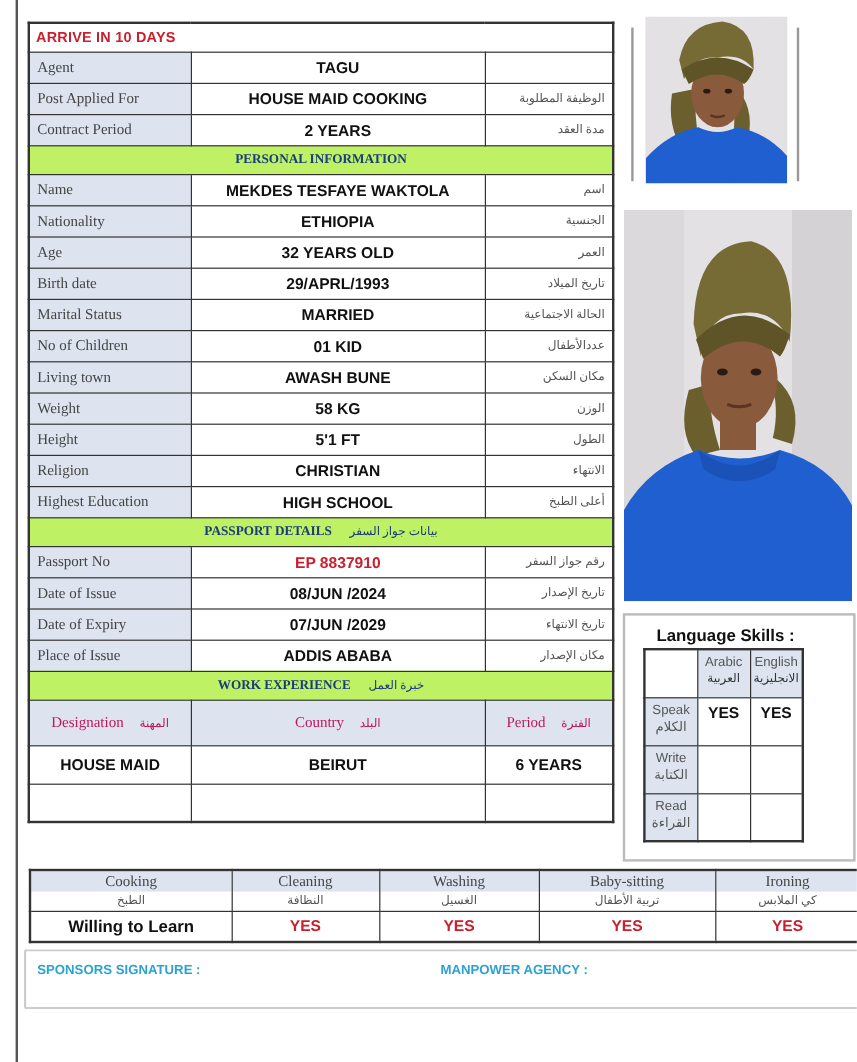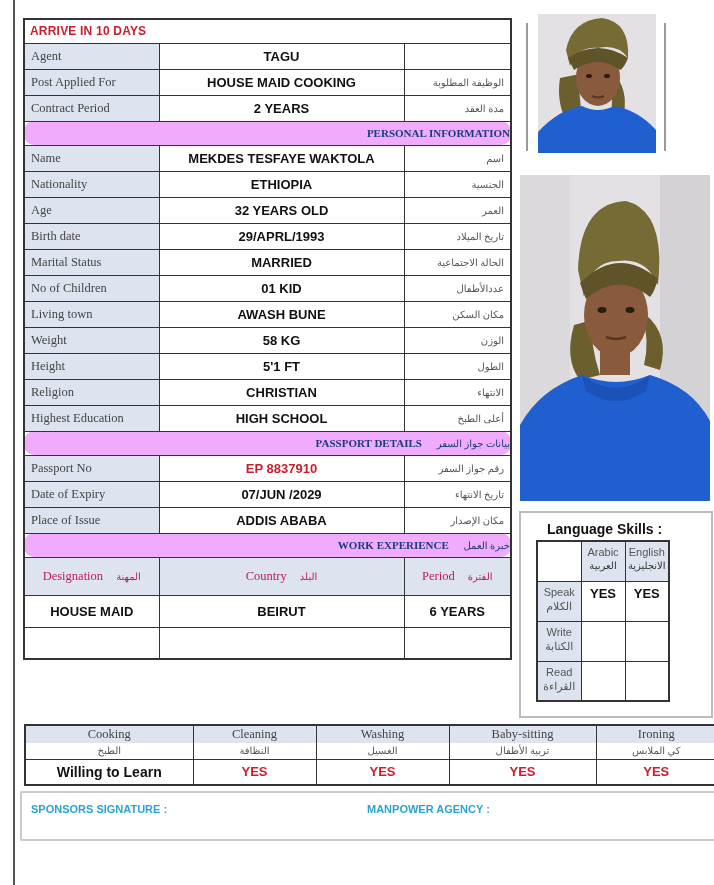--- a/index.html
+++ b/index.html
@@ -13,21 +13,21 @@
   .main-table td { border: 1.5px solid #333; height: 26px; vertical-align: middle; }
   .main-table col.c1 { width: 135px; }
   .main-table col.c2 { width: 245px; }
   .main-table col.c3 { width: 107px; }
   .arrive { color: #c8202e; font-family: "Liberation Sans", sans-serif; font-weight: bold; font-size: 12px; padding-left: 5px; height: 24px !important; letter-spacing: 0.2px; }
   .lbl { background: #dde4f0; font-size: 12.5px; padding-left: 6px; color: #444; }
   .val { text-align: center; font-family: "Liberation Sans", sans-serif; font-weight: bold; font-size: 13px; color: #111; }
   .val.red { color: #c8202e; }
   .val.salary { font-weight: normal; color: #b01e28; font-size: 15px; }
   .ar { text-align: right; font-size: 10px; color: #555; padding-right: 6px; direction: rtl; }
-  .section { background: #f0abfc; text-align: right; font-weight: bold; font-size: 11px; color: #1b3c7a; height: 24px !important; border-radius: 10px; }
+  .section { background: #bef264; text-align: center; font-weight: bold; font-size: 11px; color: #1b3c7a; height: 24px !important; }
   .section .ar-inline { margin-left: 12px; font-weight: normal; font-size: 10px; direction: rtl; display: inline-block; }
   .wk-head td { background: #dde4f0; height: 38px; text-align: center; font-size: 12.5px; color: #be185d; }
   .wk-head .ar-inline { margin-left: 10px; font-size: 10px; direction: rtl; display: inline-block; }
   .wk-row td { height: 32px; text-align: center; font-family: "Liberation Sans", sans-serif; font-weight: bold; font-size: 13px; color: #111; }
 
   
   .photo-small-frame { position: absolute; left: 526px; top: 23px; width: 140px; height: 128px; border: 2px solid #999; border-top: none; border-bottom: none; }
   .photo { position: absolute; overflow: hidden; background: linear-gradient(90deg, #d6d3d6 0%, #ece8ec 40%, #e2dfe3 70%, #d3d0d4 100%); }
   .photo-small { left: 538px; top: 14px; width: 118px; height: 139px; }
   .photo-large { left: 520px; top: 175px; width: 190px; height: 326px; }
@@ -155,20 +155,25 @@
     <td colspan="3" class="section">
       <span>PASSPORT DETAILS</span>
       <span class="ar-inline">بيانات جواز السفر</span>
     </td>
   </tr>
 
   <tr>
     <td class="lbl">Passport No</td>
     <td class="val red">EP 8837910</td>
     <td class="ar">رقم جواز السفر</td>
+  </tr>
+  <tr>
+    <td class="lbl">Date of Issue</td>
+    <td class="val">08/JUN /2024</td>
+    <td class="ar">تاريخ الإصدار</td>
   </tr>
   <tr>
     <td class="lbl">Date of Expiry</td>
     <td class="val">07/JUN /2029</td>
     <td class="ar">تاريخ الانتهاء</td>
   </tr>
   <tr>
     <td class="lbl">Place of Issue</td>
     <td class="val">ADDIS ABABA</td>
     <td class="ar">مكان الإصدار</td>

